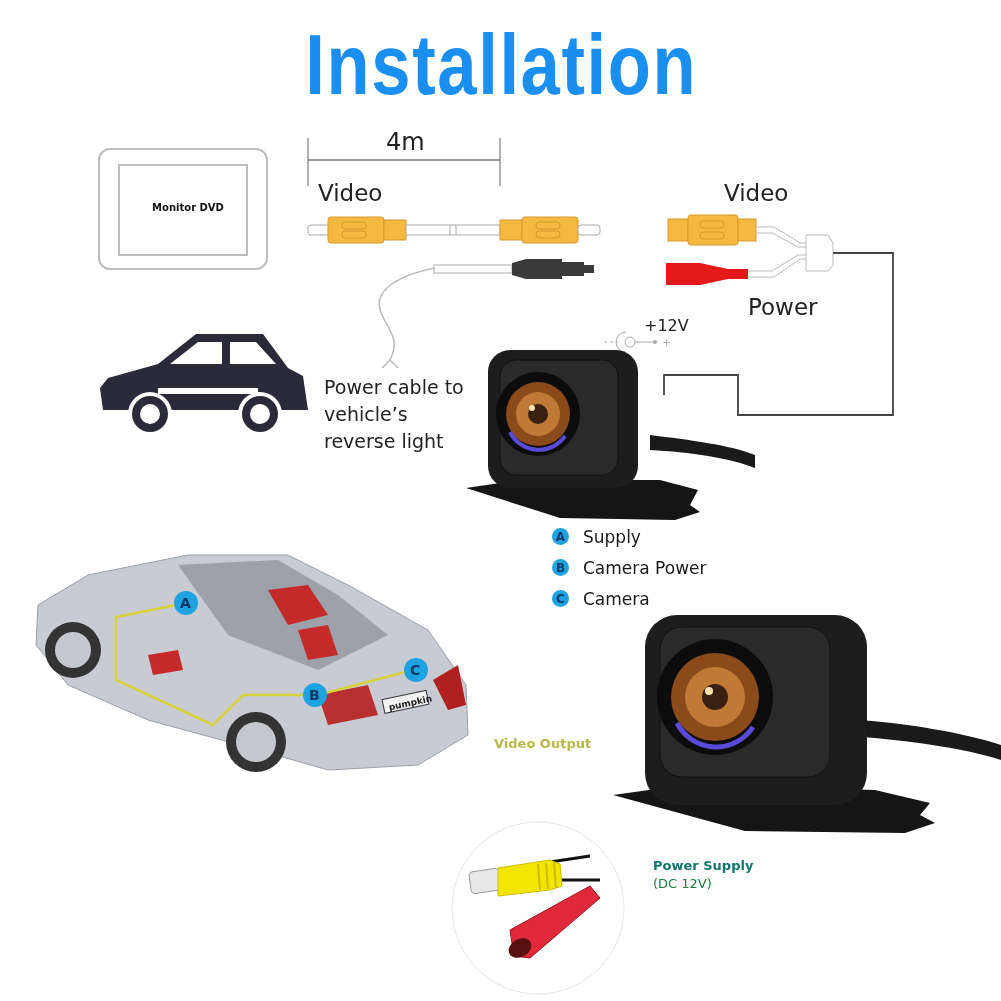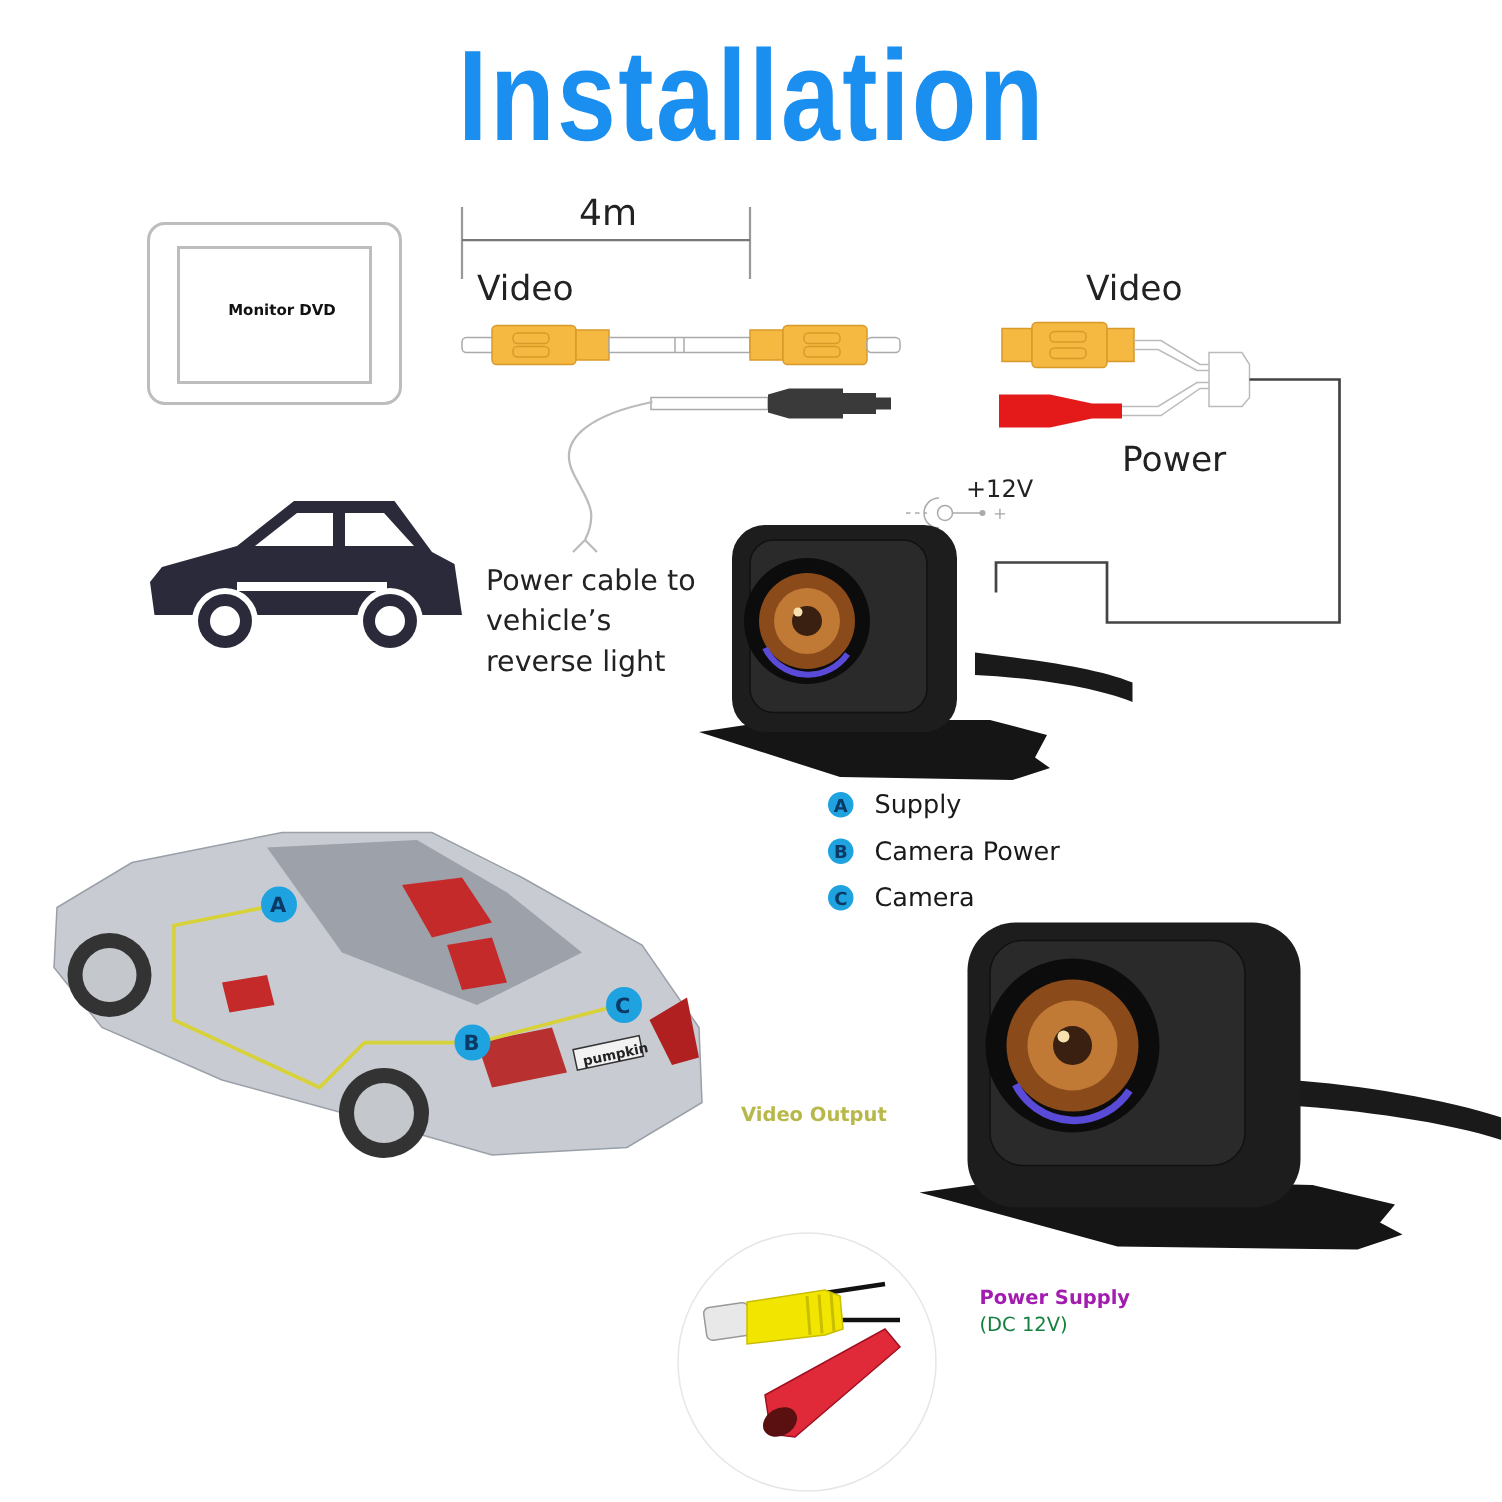--- a/index.html
+++ b/index.html
@@ -172,14 +172,14 @@
   <path d="M48 48 L100 40 L110 44 L112 66 L100 70 L48 76 Z" fill="#f2e600" stroke="#c9bd00"></path>
   <g stroke="#c9bd00" stroke-width="2">
       <line x1="104" y1="42" x2="106" y2="68"></line>
       <line x1="96" y1="43" x2="98" y2="69"></line>
       <line x1="88" y1="44" x2="90" y2="70"></line>
     </g>
   <path d="M60 110 L140 66 L150 78 L80 138 L64 136 Z" fill="#e02a3a" stroke="#a01020"></path>
   <ellipse cx="70" cy="128" rx="12" ry="9" fill="#5a1010" transform="rotate(-30 70 128)"></ellipse>
 </svg>
 
-<div class="abs" style="left:653px;top:858px;font-size:13px;font-weight:700;color:#a21caf;font-family:'DejaVu Sans',sans-serif;">Power Supply</div>
+<div class="abs" style="left:653px;top:858px;font-size:13px;font-weight:700;color:#0f766e;font-family:'DejaVu Sans',sans-serif;">Power Supply</div>
 <div class="abs" style="left:653px;top:876px;font-size:13px;color:#15803d;font-family:'DejaVu Sans',sans-serif;">(DC 12V)</div>
 
 </body></html>

